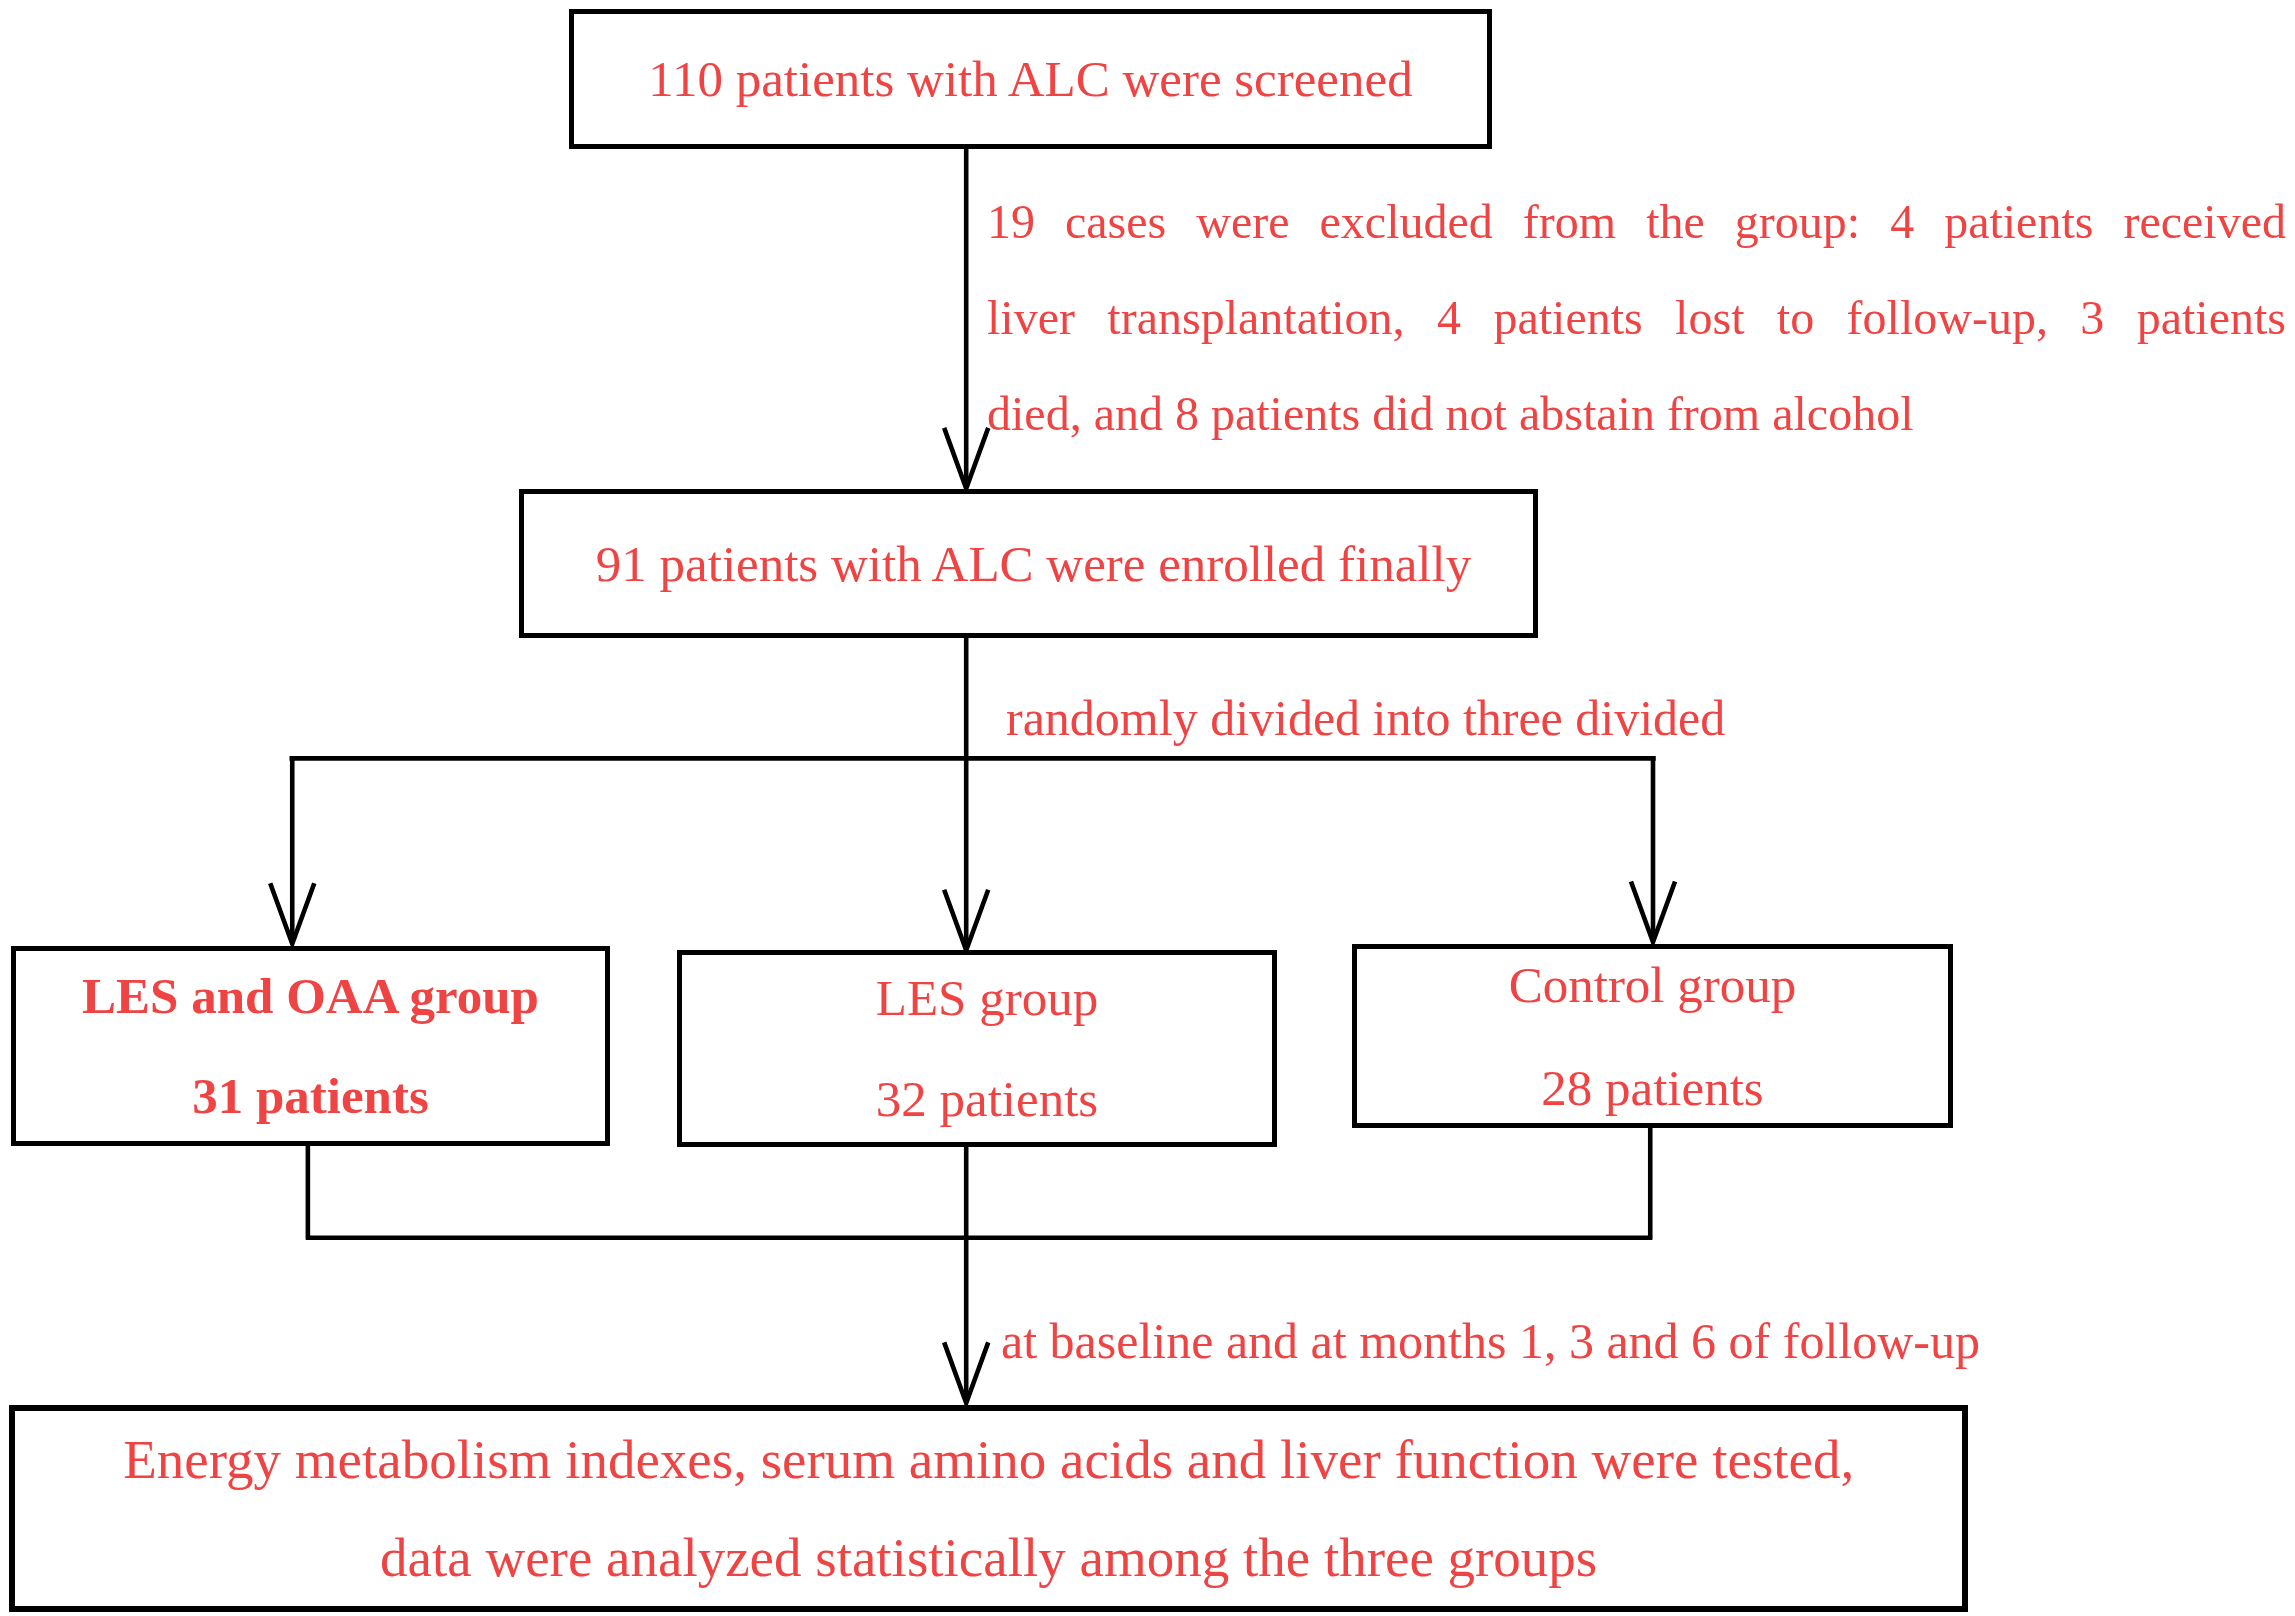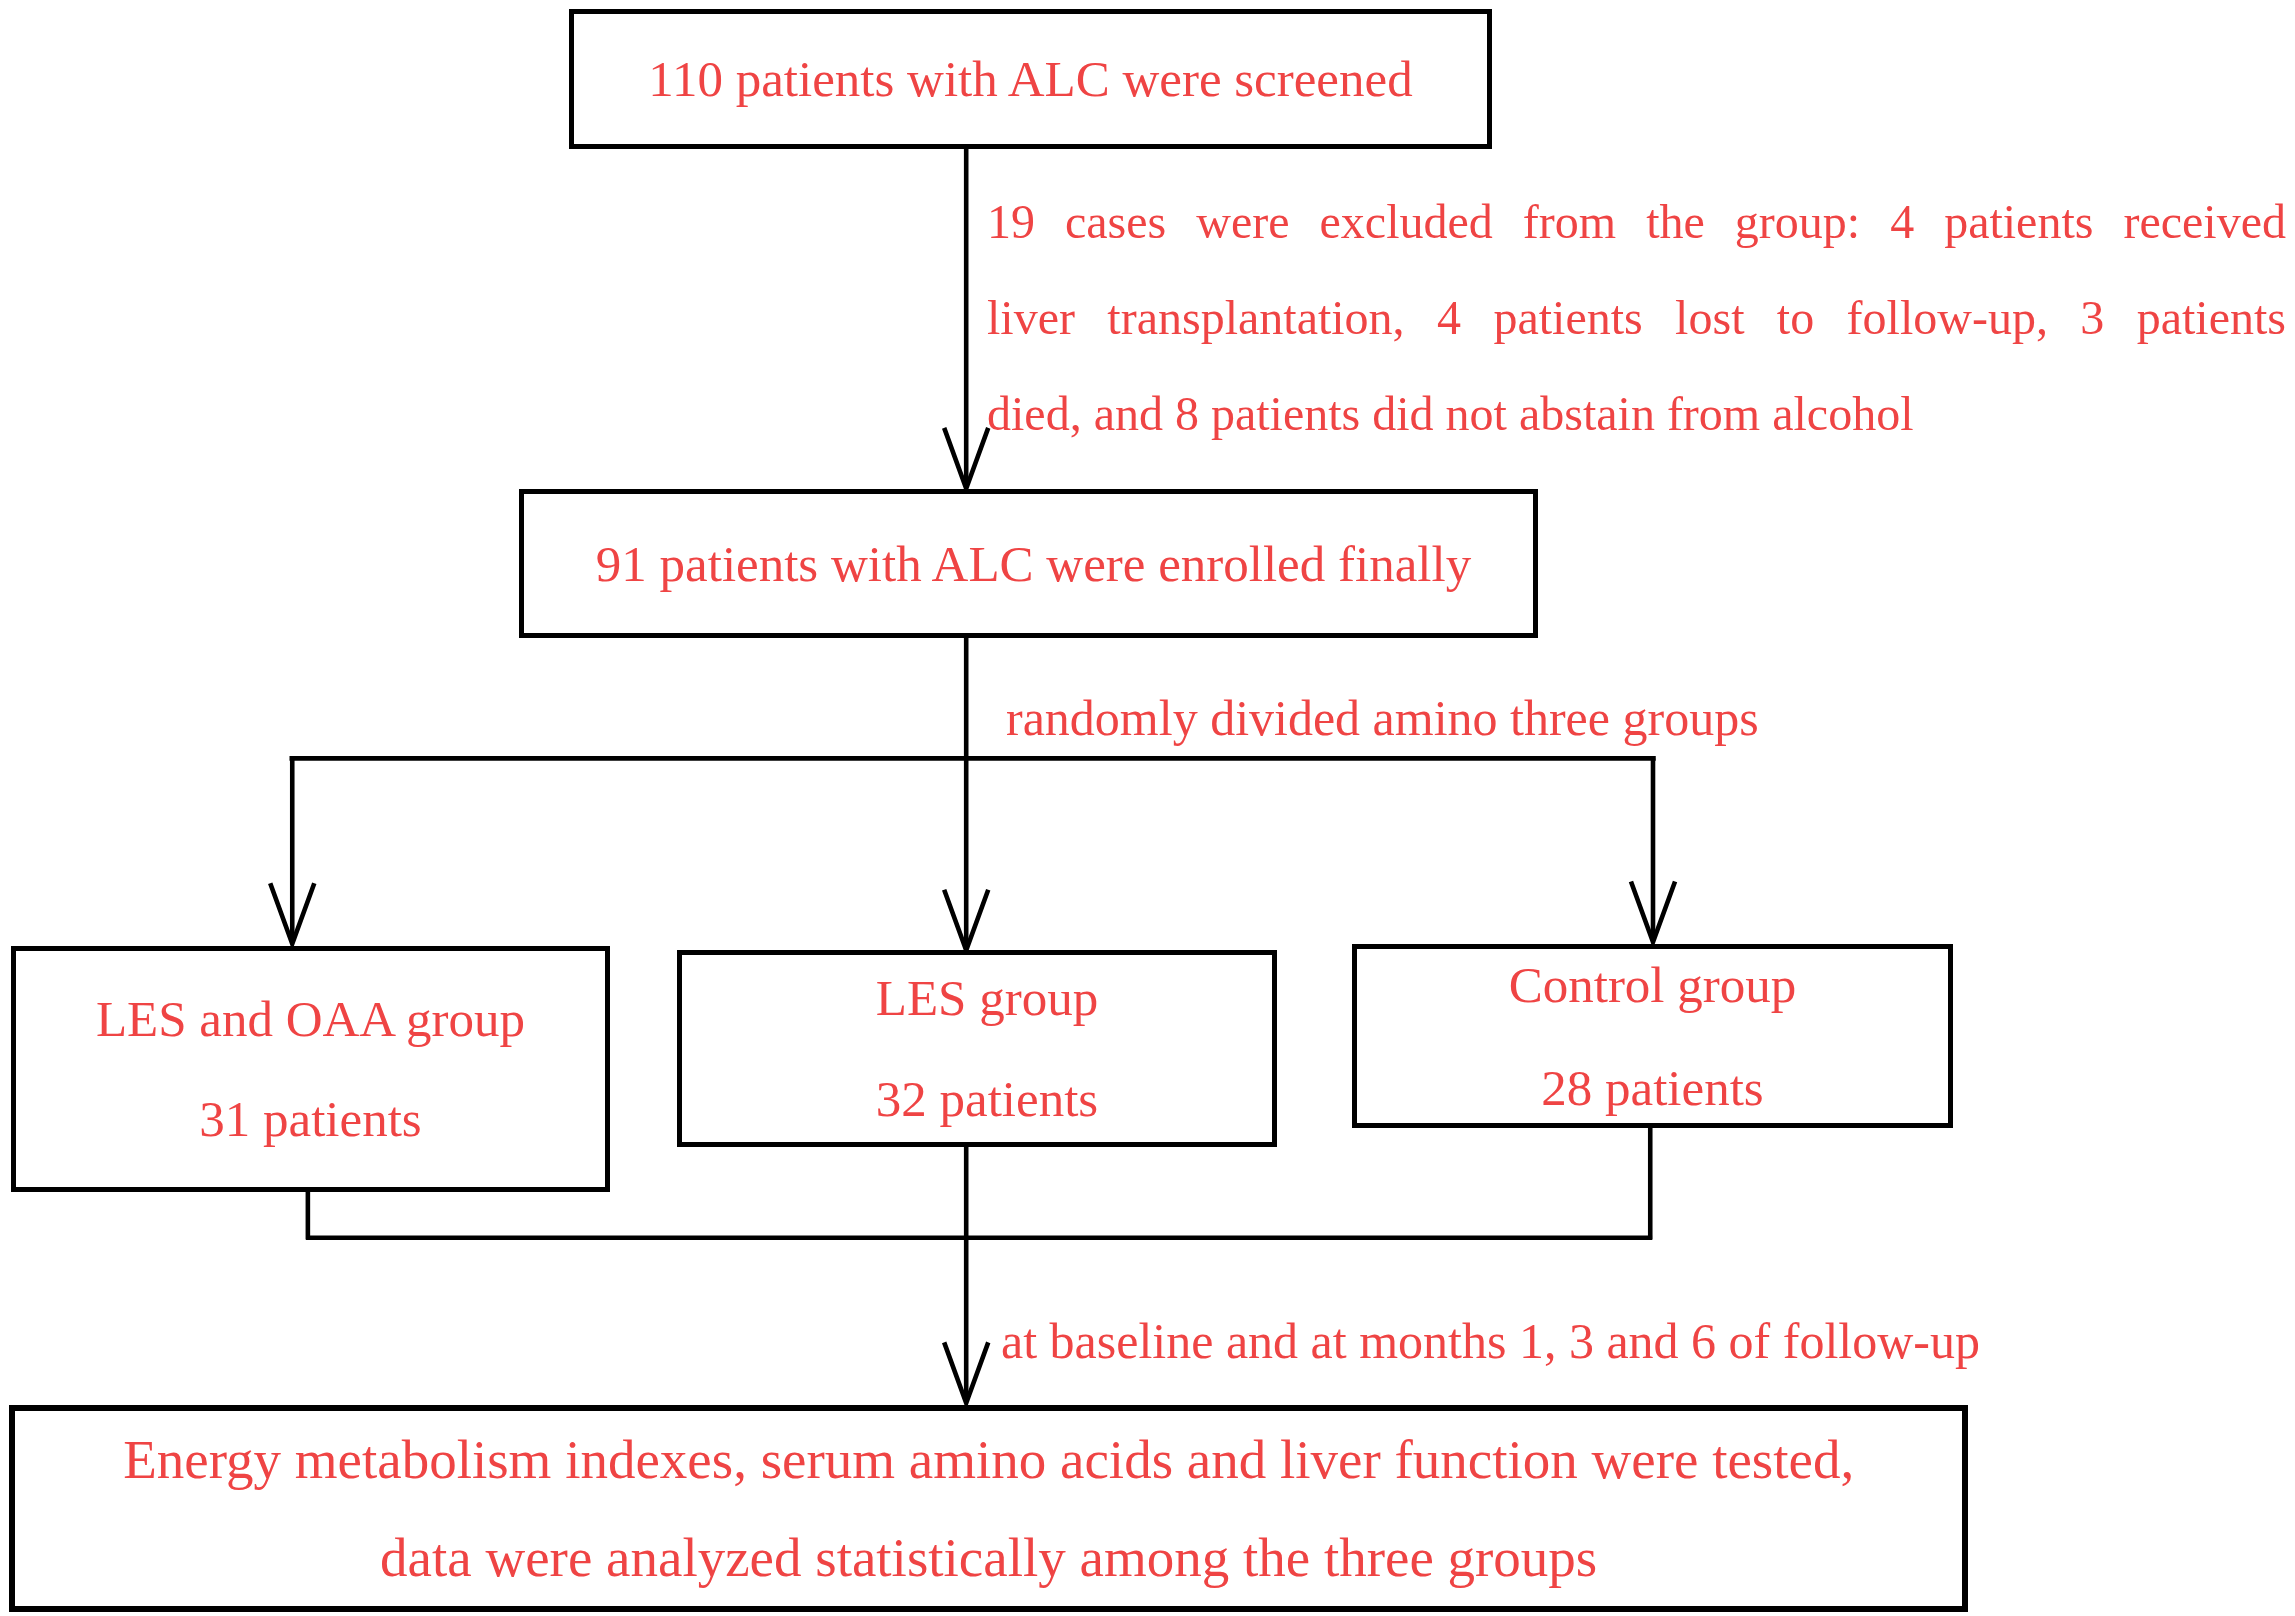--- a/index.html
+++ b/index.html
@@ -29,21 +29,21 @@
     background: #ffffff;
     display: flex;
     flex-direction: column;
     align-items: center;
     justify-content: center;
     text-align: center;
   }
   .box-screened { left: 569px; top: 9.2px;  width: 923px; height: 140px; font-size: 51px; }
   .box-enrolled { left: 519px; top: 489px; width: 1019px; height: 149px; font-size: 51px; padding-left: 10px; }
   .box-group    { font-size: 51px; line-height: 84px; gap: 16.5px; }
-  .box-group-0  { left: 11px;   top: 946px; width: 599px; height: 246px; }
+  .box-group-0  { left: 11px;   top: 946px; width: 599px; height: 200px; font-weight: bold; }
   .box-group-1  { left: 677px;  top: 950px; width: 600px; height: 197px; padding-left: 20px; }
   .box-group-2  { left: 1352px; top: 944px; width: 601px; height: 184px; gap: 19px; }
   .box-final    { left: 9.2px; top: 1405px; width: 1959px; height: 207px;
                   border-width: 6.4px; font-size: 55px; line-height: 84px; gap: 14px; }
   .note {
     position: absolute;
     font-size: 50px;
     line-height: 96px;
     white-space: nowrap;
   }
@@ -91,21 +91,21 @@
   <div class="note note-excluded">
     <div class="jline">19 cases were excluded from the group: 4 patients received</div>
     <div class="jline">liver transplantation, 4 patients lost to follow-up, 3 patients</div>
     <div class="lline">died, and 8 patients did not abstain from alcohol</div>
   </div>
 
   <div class="box box-enrolled">
     <div>91 patients with ALC were enrolled finally</div>
   </div>
 
-  <div class="note note-random">randomly divided amino three groups</div>
+  <div class="note note-random">randomly divided into three divided</div>
 
   <div class="box box-group box-group-0">
     <div>LES and OAA group</div>
     <div>31 patients</div>
   </div>
 
   <div class="box box-group box-group-1">
     <div>LES group</div>
     <div>32 patients</div>
   </div>

